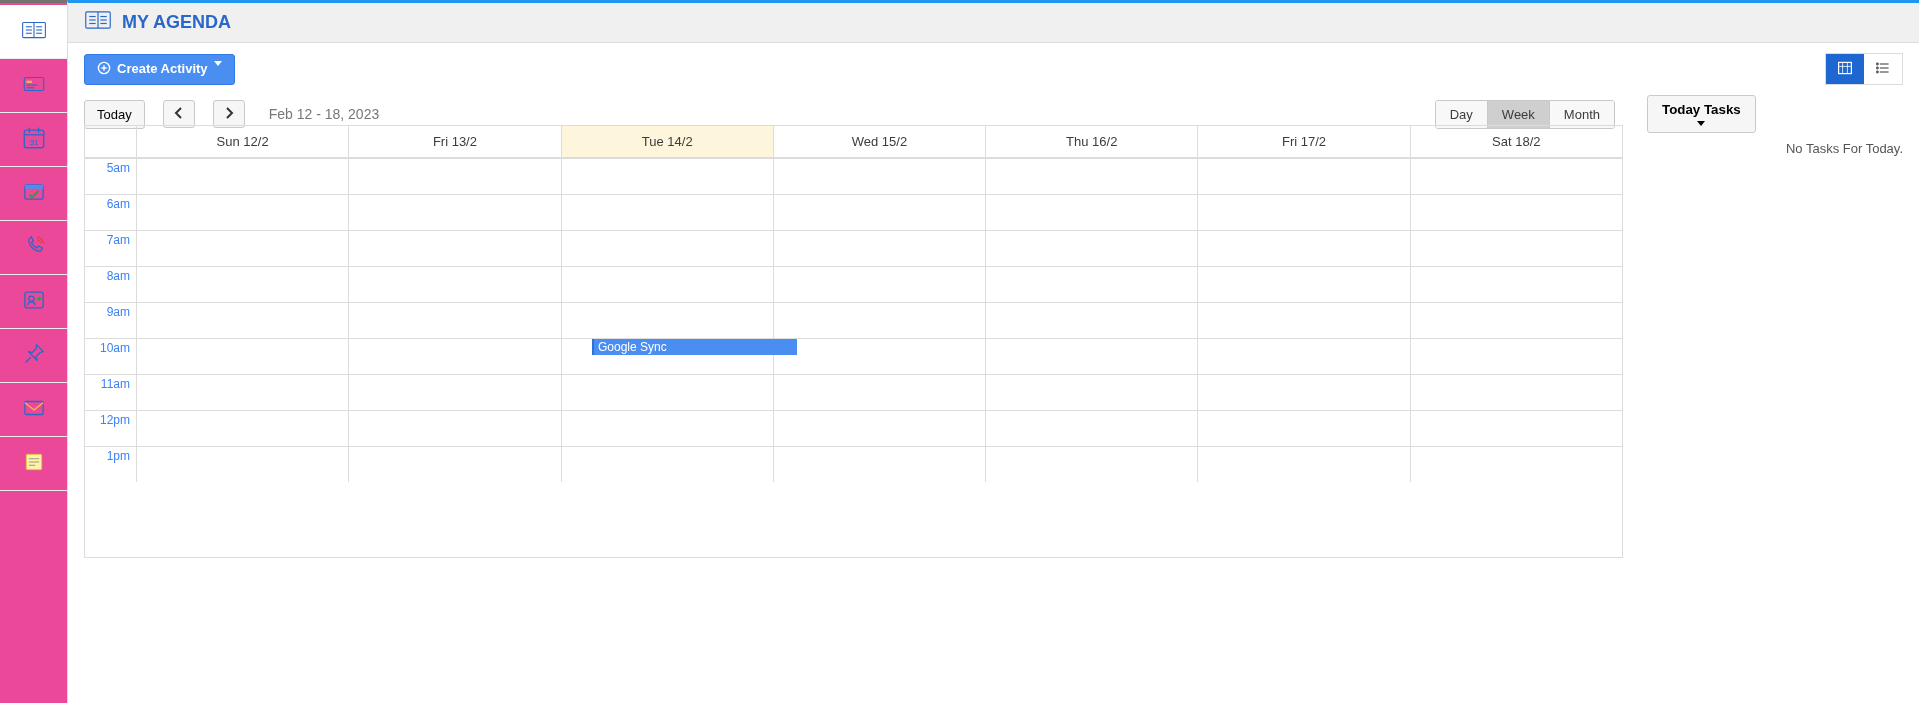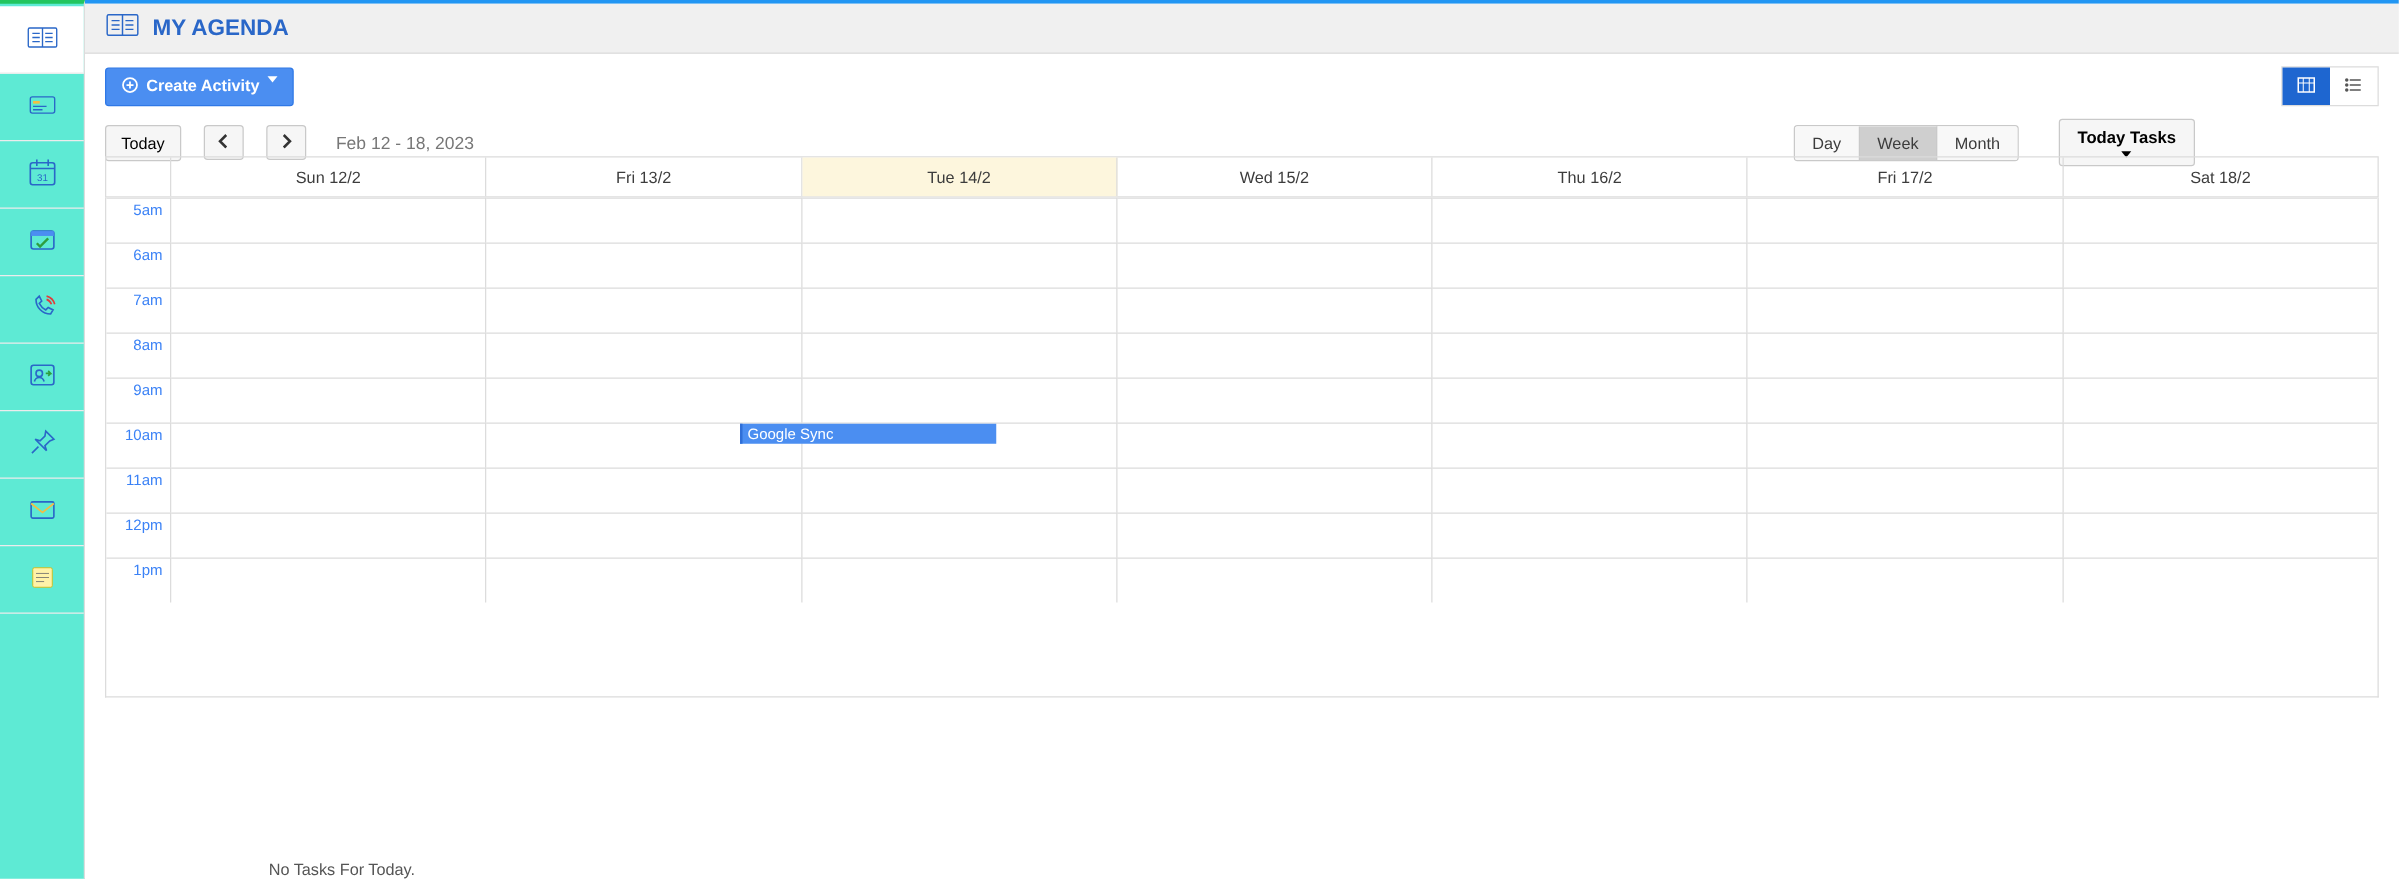--- a/index.html
+++ b/index.html
@@ -19,22 +19,22 @@
     color: var(--text);
     background: #fff;
   }
   
   #sidebar {
     position: absolute;
     left: 0; top: 0;
     width: 68px;
     height: 100%;
     border-right: 1px solid var(--border);
-    background: #5eead4;
-    border-top: 3px solid #22c55e;
+    background: #ec4899;
+    border-top: 3px solid #737373;
     padding-top: 2px;
   }
   .side-item {
     height: 54px;
     display: flex;
     align-items: center;
     justify-content: center;
     border-bottom: 1px solid #ececec;
     cursor: pointer;
   }
@@ -124,21 +124,20 @@
     border-right: 1px solid #c9c9c9;
     background: #f8f8f8;
   }
   #viewmodes .vm:last-child { border-right: none; }
   #viewmodes .vm.active { background: #cfcfcf; }
   
   #content {
     position: absolute;
     left: 0; right: 0; top: 122px; bottom: 0;
     display: flex;
-    flex-direction: column;
   }
   #calendar { flex: 1 1 auto; padding: 0 16px 0 16px; position: relative; }
   #tasks { width: 280px; padding: 0 16px; }
   #today-tasks-btn {
     border: 1px solid #c9c9c9;
     background: #f6f6f6;
     padding: 6px 14px;
     border-radius: 3px;
     font-weight: 700;
     cursor: pointer;

